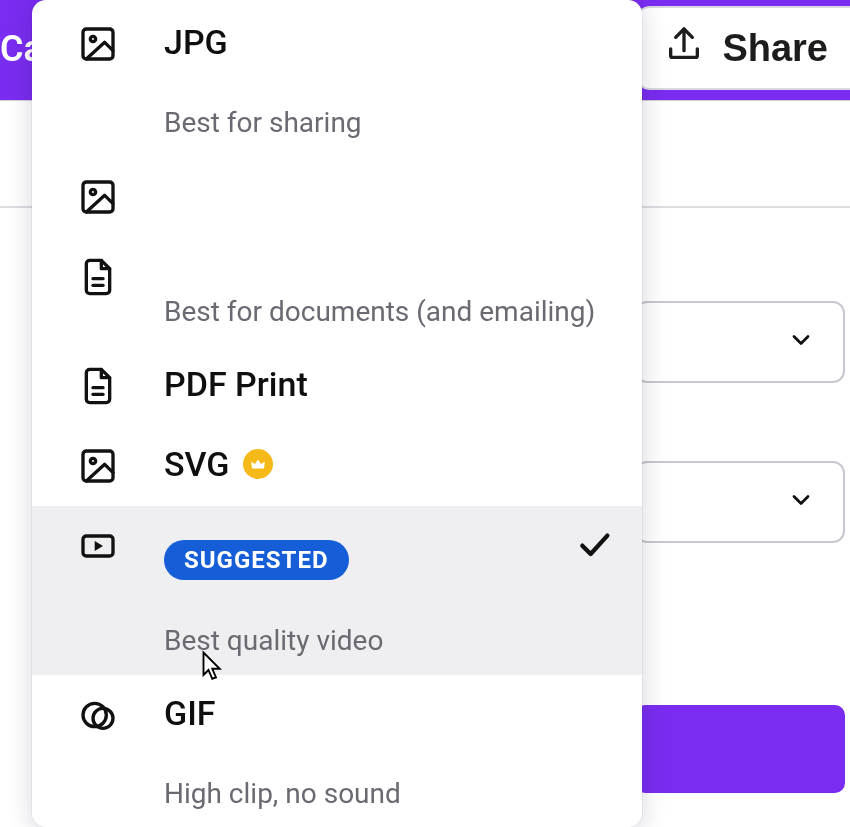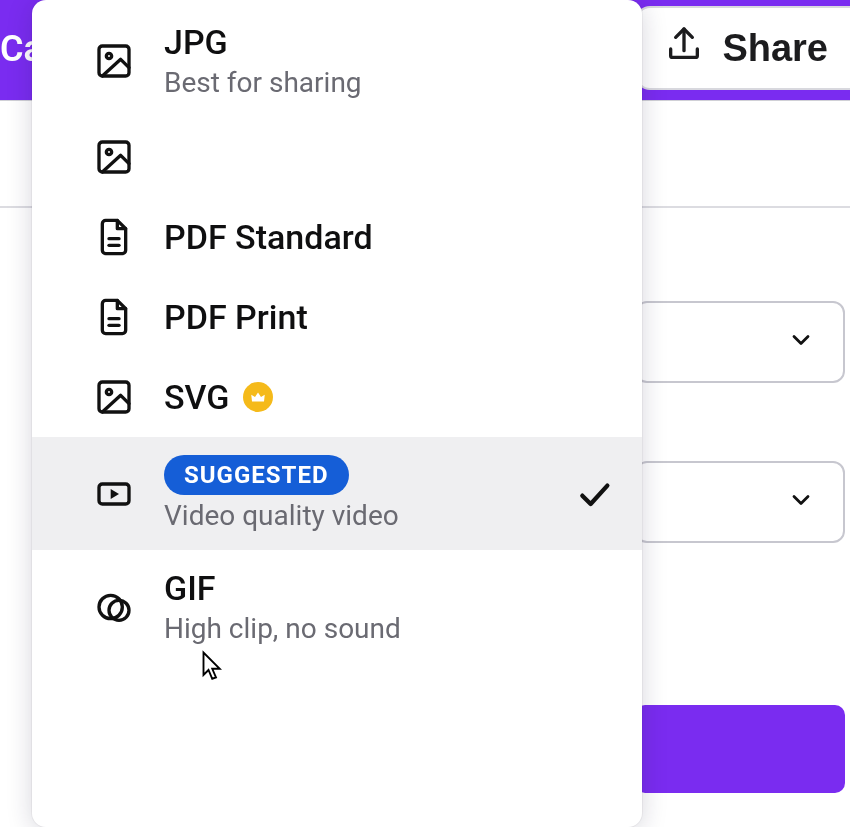--- a/index.html
+++ b/index.html
@@ -83,57 +83,58 @@
     top: 0;
     width: 610px;
     height: 827px;
     background: #ffffff;
     border-radius: 14px;
     box-shadow: 0 4px 26px rgba(30,20,60,0.18), 0 0 0 1px rgba(0,0,0,0.04);
     overflow: hidden;
   }
   .option {
     display: flex;
-    align-items: center;
-    gap: 28px;
-    padding: 18px 28px 18px 60px;
+    align-items: flex-start;
+    gap: 44px;
+    padding: 18px 28px 18px 44px;
     cursor: pointer;
   }
   .option:first-child { padding-top: 22px; }
   .option.highlight { background: #efeff1; }
   .option .icon-slot {
     width: 44px; height: 44px;
     flex: 0 0 44px;
     display: flex;
     align-items: center;
     justify-content: center;
     color: #111;
   }
   .option .icon-slot svg { width: 40px; height: 40px; }
   .option .text-col { flex: 1 1 auto; display: flex; flex-direction: column; gap: 4px; }
   .option .title-row { display: flex; align-items: center; gap: 14px; }
   .option .title { font-size: 34px; font-weight: 500; color: #0f0f10; }
-  .option .subtitle { font-size: 28px; color: #6a6a72; }
+  .option .subtitle { font-size: 28px; color: #6a6a72; margin-top: 40px; }
   .crown-badge {
     width: 30px; height: 30px;
     background: #f5ba1a;
     border-radius: 50%;
     display: inline-flex;
     align-items: center;
     justify-content: center;
   }
   .crown-badge svg { width: 18px; height: 18px; }
   .suggested-badge {
     background: #155ed7;
     color: #ffffff;
     font-size: 24px;
     font-weight: 700;
     letter-spacing: 1px;
     padding: 6px 20px;
     border-radius: 999px;
+    margin-top: 16px;
   }
   .checkmark {
     width: 40px; height: 40px;
     flex: 0 0 40px;
     color: #111;
   }
   .checkmark svg { width: 100%; height: 100%; }
 
   
   .cursor {
@@ -210,23 +211,21 @@
   <div class="option">
     <span class="icon-slot">
       <svg viewBox="0 0 24 24" fill="none" stroke="currentColor" stroke-width="2" stroke-linecap="round" stroke-linejoin="round">
         <path d="M14 2H7a2 2 0 0 0-2 2v16a2 2 0 0 0 2 2h10a2 2 0 0 0 2-2V7z"></path>
         <polyline points="14 2 14 7 19 7"></polyline>
         <line x1="9" y1="13" x2="15" y2="13"></line>
         <line x1="9" y1="17" x2="15" y2="17"></line>
       </svg>
     </span>
     <div class="text-col">
-      <div class="title-row">
-          <span class="title">PDF Standard</span>
-        </div>
+      <span class="subtitle">Best for documents (and emailing)</span>
     </div>
   </div>
 
   <div class="option">
     <span class="icon-slot">
       <svg viewBox="0 0 24 24" fill="none" stroke="currentColor" stroke-width="2" stroke-linecap="round" stroke-linejoin="round">
         <path d="M14 2H7a2 2 0 0 0-2 2v16a2 2 0 0 0 2 2h10a2 2 0 0 0 2-2V7z"></path>
         <polyline points="14 2 14 7 19 7"></polyline>
         <line x1="9" y1="13" x2="15" y2="13"></line>
         <line x1="9" y1="17" x2="15" y2="17"></line>
@@ -263,21 +262,21 @@
     <span class="icon-slot">
       <svg viewBox="0 0 24 24" fill="none" stroke="currentColor" stroke-width="2" stroke-linecap="round" stroke-linejoin="round">
         <rect x="3" y="6" width="18" height="12" rx="2"></rect>
         <polygon points="10 9 15 12 10 15" fill="currentColor" stroke="none"></polygon>
       </svg>
     </span>
     <div class="text-col">
       <div class="title-row">
         <span class="suggested-badge">SUGGESTED</span>
       </div>
-      <span class="subtitle">Video quality video</span>
+      <span class="subtitle">Best quality video</span>
     </div>
     <span class="checkmark">
       <svg viewBox="0 0 24 24" fill="none" stroke="currentColor" stroke-width="2.6" stroke-linecap="round" stroke-linejoin="round">
           <polyline points="5 13 10 18 20 7"></polyline>
         </svg>
     </span>
   </div>
 
   <div class="option">
     <span class="icon-slot">

